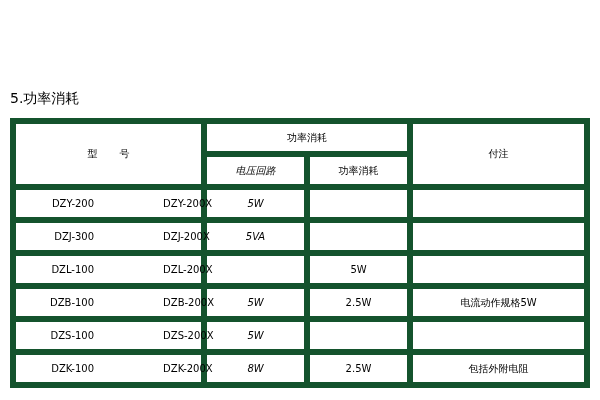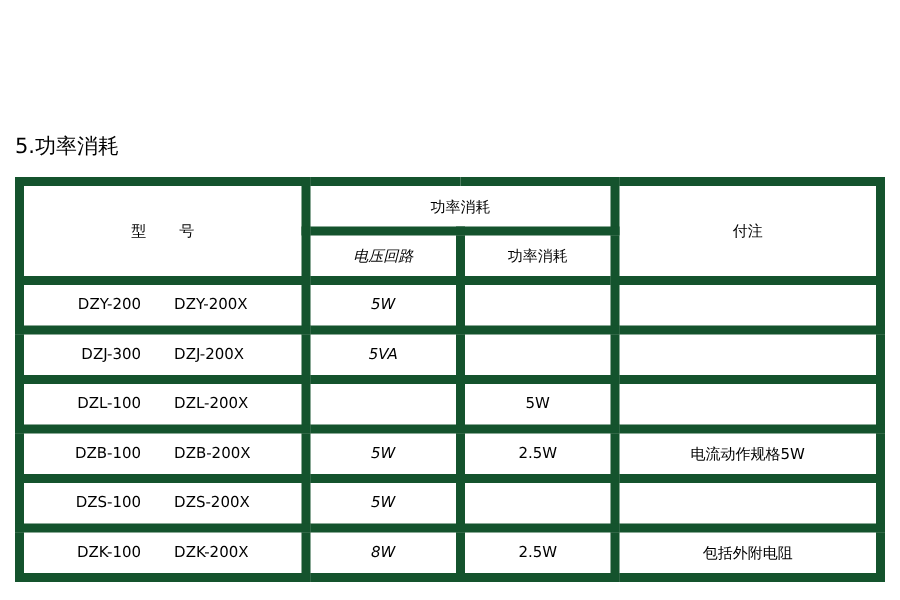--- a/index.html
+++ b/index.html
@@ -55,21 +55,21 @@
   .col-i { width: 112px; }
   .col-note { width: 171px; }
 
   .model-cell {
     display: flex;
     justify-content: center;
     align-items: center;
     gap: 22px;
     height: 100%;
   }
-  .model-cell span { white-space: nowrap; }
+  .model-cell span { white-space: nowrap; margin-left: 47px; }
   .hdr-model {
     letter-spacing: 6px;
     padding-left: 6px;
   }
   .hdr-tall { height: 54px; }
 </style>
 </head>
 <body>
 
 <div class="page">

